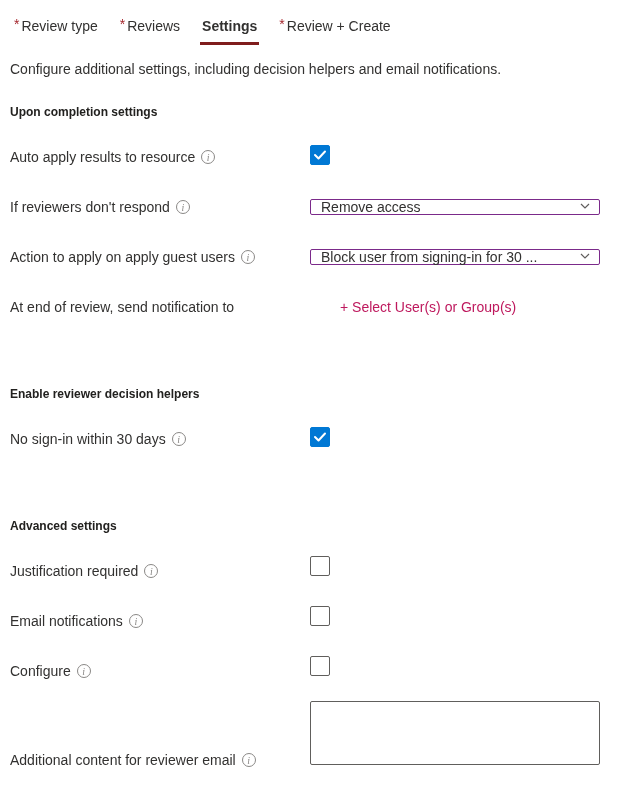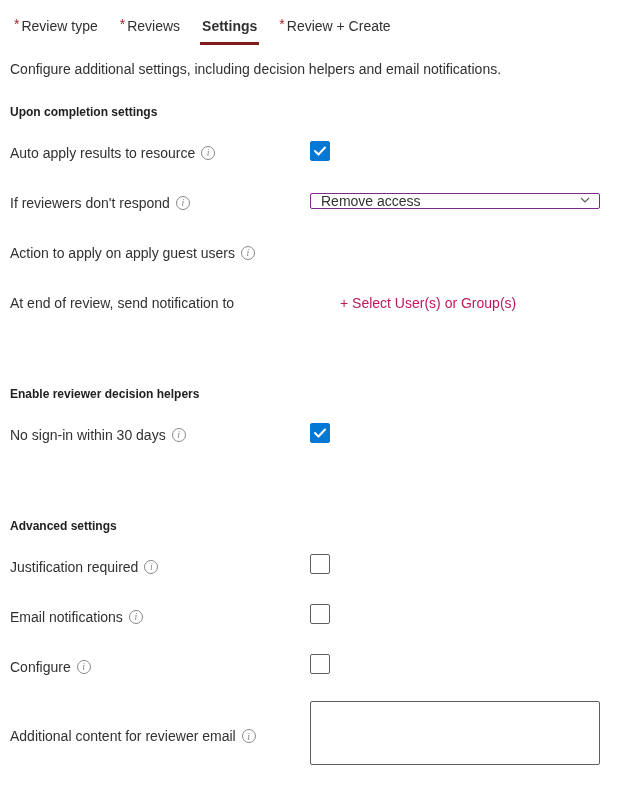--- a/index.html
+++ b/index.html
@@ -38,21 +38,21 @@
     color: #323130;
   }
   .section-title {
     font-size: 12px;
     font-weight: 700;
     margin: 20px 0 18px 0;
     color: #22211f;
   }
   .row {
     display: flex;
-    align-items: center;
+    align-items: flex-end;
     margin-bottom: 22px;
     min-height: 28px;
   }
   .row .label {
     width: 300px;
     flex: 0 0 300px;
     display: flex;
     align-items: center;
     gap: 6px;
     color: #323130;
@@ -166,20 +166,28 @@
           </svg></span>
     </div>
   </div>
 </div>
 
 <div class="row">
   <div class="label">
     <span>Action to apply on apply guest users</span>
     <span class="info-icon">i</span>
   </div>
+  <div class="control">
+    <div class="select">
+      <span>Block user from signing-in for 30 ...</span>
+      <span class="chev"><svg width="12" height="12" viewBox="0 0 12 12">
+            <path d="M2 4 L6 8 L10 4" stroke="#605e5c" stroke-width="1.2" fill="none"></path>
+          </svg></span>
+    </div>
+  </div>
 </div>
 
 <div class="row">
   <div class="label">
     <span>At end of review, send notification to</span>
   </div>
   <div class="control">
     <span class="link-btn">+ Select User(s) or Group(s)</span>
   </div>
 </div>

